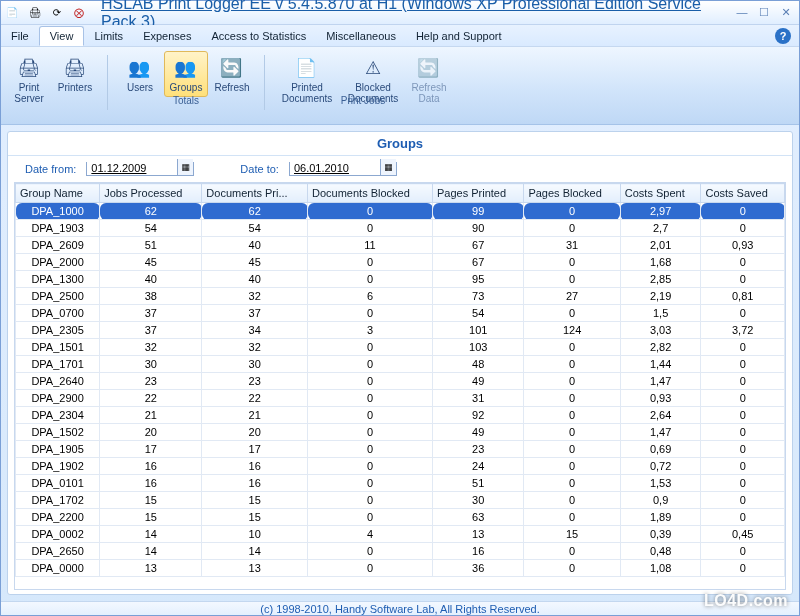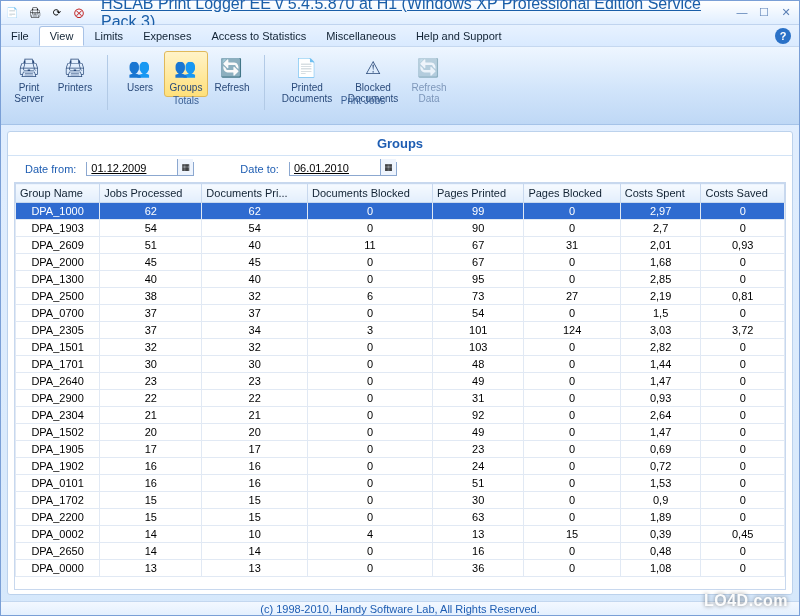--- a/index.html
+++ b/index.html
@@ -177,21 +177,21 @@
   position:sticky; top:0;margin-left:7px;
 }
 tbody td {
   border: 1px solid #e1e9f4;
   padding: 2px 4px;
   text-align:center;
   white-space:nowrap;
 }
 tbody td:first-child { text-align:center; }
 tbody tr.selected td {
-  background:#2f6bd0; color:#fff;
+  background:#2f6bd0; color:#fff;border-radius:6px;
 }
 .footer {
   border-top:1px solid #c3d7ef;
   background: linear-gradient(#f3f8ff,#e4f0fe);
   text-align:center;
   font-size:11px;
   color:#1e5db2;
   padding: 2px 0;
   display:flex;
   align-items:center;

